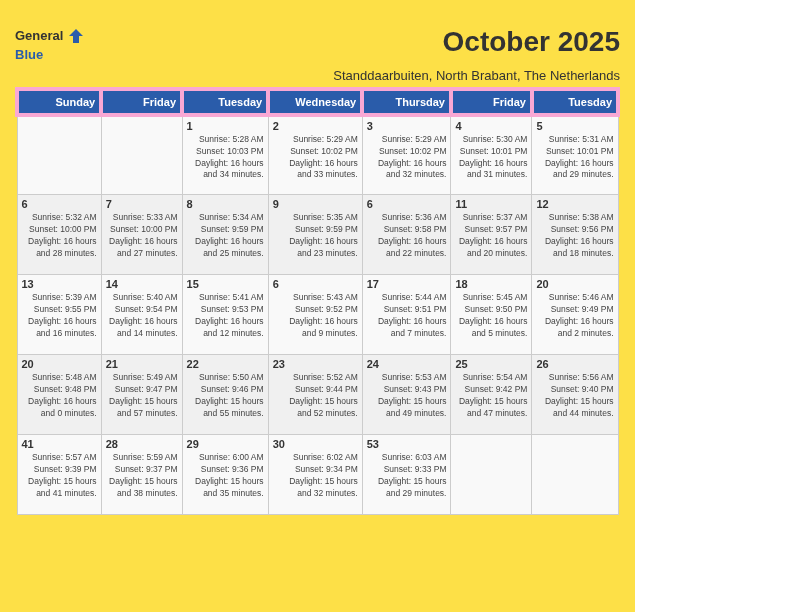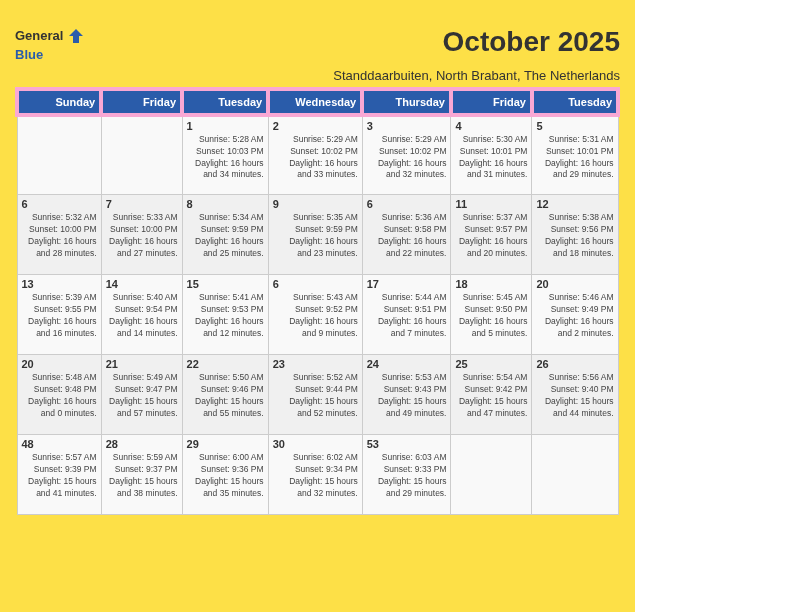--- a/index.html
+++ b/index.html
@@ -243,21 +243,21 @@
             <span class="day-num">25</span>
             <div class="day-info">Sunrise: 5:54 AM<br>Sunset: 9:42 PM<br>Daylight: 15 hours<br>and 47 minutes.</div>
           </td>
           <td>
             <span class="day-num">26</span>
             <div class="day-info">Sunrise: 5:56 AM<br>Sunset: 9:40 PM<br>Daylight: 15 hours<br>and 44 minutes.</div>
           </td>
         </tr>
         <tr>
           <td>
-            <span class="day-num">48</span>
+            <span class="day-num">41</span>
             <div class="day-info">Sunrise: 5:57 AM<br>Sunset: 9:39 PM<br>Daylight: 15 hours<br>and 41 minutes.</div>
           </td>
           <td>
             <span class="day-num">28</span>
             <div class="day-info">Sunrise: 5:59 AM<br>Sunset: 9:37 PM<br>Daylight: 15 hours<br>and 38 minutes.</div>
           </td>
           <td>
             <span class="day-num">29</span>
             <div class="day-info">Sunrise: 6:00 AM<br>Sunset: 9:36 PM<br>Daylight: 15 hours<br>and 35 minutes.</div>
           </td>

